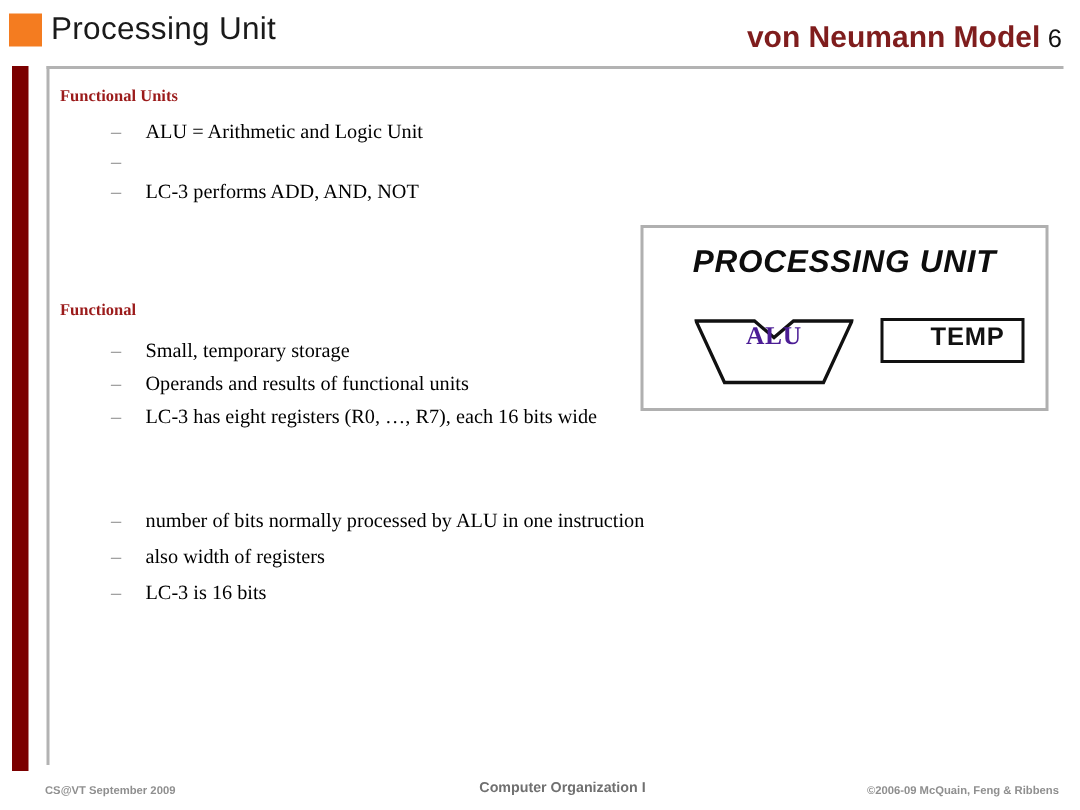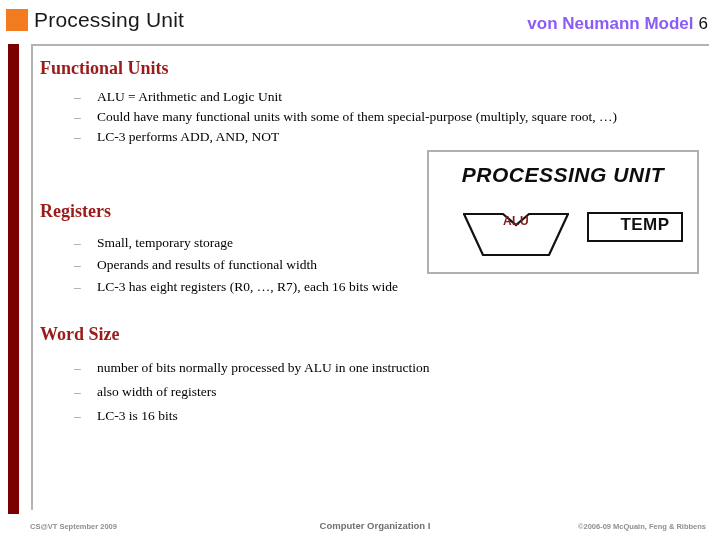--- a/index.html
+++ b/index.html
@@ -36,23 +36,23 @@
     letter-spacing: 0.2px;
     white-space: nowrap;
   }
   #header-right {
     position: absolute;
     right: 12px; top: 14px;
     white-space: nowrap;
     font-family: "Liberation Sans", sans-serif;
   }
   #header-subtitle {
-    font-size: 17px;
-    font-weight: bold;
-    color: #8b5cf6;
+    font-size: 20px;
+    font-weight: bold;
+    color: #7f1d1d;
   }
   #slide-number {
     font-size: 17px;
     font-weight: normal;
     color: #111111;
     margin-left: 5px;
   }
 
   
   #left-bar {
@@ -69,21 +69,21 @@
     width: 678px; height: 466px;
     border-left: 2px solid #b3b3b3;
     border-top: 2px solid #b3b3b3;
     box-sizing: border-box;
   }
 
   .section { position: absolute; left: 0; }
   .section-heading {
     font-family: "Liberation Serif", serif;
     font-weight: bold;
-    font-size: 18px;
+    font-size: 11px;
     color: #9B1B1B;
     margin-left: 7px;
   }
   .bullet-list { margin: 0; padding: 0; list-style: none; }
   .bullet-item {
     position: relative;
     font-family: "Liberation Serif", serif;
     font-size: 13.5px;
     color: #000000;
     line-height: 20px;
@@ -121,24 +121,24 @@
   #alu-shape {
     position: absolute;
     left: 34px; top: 56px;
     width: 106px; height: 50px;
   }
   #alu-label {
     position: absolute;
     left: 34px; top: 62px;
     width: 106px;
     text-align: center;
-    font-family: Liberation Sans, sans-serif;
-    font-size: 12px;
-    font-weight: bold;
-    color: #7f1d1d;
+    font-family: Liberation Serif, serif;
+    font-size: 17px;
+    font-weight: bold;
+    color: #4c1d95;
     letter-spacing: 0.5px;
   }
   #temp-box {
     position: absolute;
     left: 158px; top: 60px;
     width: 96px; height: 30px;
     border: 2px solid #111111;
     background: #ffffff;
     box-sizing: border-box;
   }
@@ -200,49 +200,47 @@
 
   <div class="section" style="top:12px;">
     <div class="section-heading">Functional Units</div>
     <ul class="bullet-list" style="margin-top:8px;">
       <li class="bullet-item">
         <span class="bullet-dash">–</span>
         <span class="bullet-text">ALU = Arithmetic and Logic Unit</span>
       </li>
       <li class="bullet-item" style="width:610px;">
         <span class="bullet-dash">–</span>
-        <span class="bullet-text">Could have many functional units with some of them special-purpose (multiply, square root, …)</span>
       </li>
       <li class="bullet-item">
         <span class="bullet-dash">–</span>
         <span class="bullet-text">LC-3 performs ADD, AND, NOT</span>
       </li>
     </ul>
   </div>
 
   <div class="section" style="top:155px;">
-    <div class="section-heading">Registers</div>
+    <div class="section-heading">Functional</div>
     <ul class="bullet-list" style="margin-top:10px;">
       <li class="bullet-item" style="line-height:22px;">
         <span class="bullet-dash">–</span>
         <span class="bullet-text">Small, temporary storage</span>
       </li>
       <li class="bullet-item" style="line-height:22px;">
         <span class="bullet-dash">–</span>
-        <span class="bullet-text">Operands and results of functional width</span>
+        <span class="bullet-text">Operands and results of functional units</span>
       </li>
       <li class="bullet-item" style="line-height:22px;">
         <span class="bullet-dash">–</span>
         <span class="bullet-text">LC-3 has eight registers (R0, …, R7), each 16 bits wide</span>
       </li>
     </ul>
   </div>
 
   <div class="section" style="top:278px;">
-    <div class="section-heading">Word Size</div>
     <ul class="bullet-list" style="margin-top:11px;">
       <li class="bullet-item" style="line-height:24px;">
         <span class="bullet-dash">–</span>
         <span class="bullet-text">number of bits normally processed by ALU in one instruction</span>
       </li>
       <li class="bullet-item" style="line-height:24px;">
         <span class="bullet-dash">–</span>
         <span class="bullet-text">also width of registers</span>
       </li>
       <li class="bullet-item" style="line-height:24px;">

